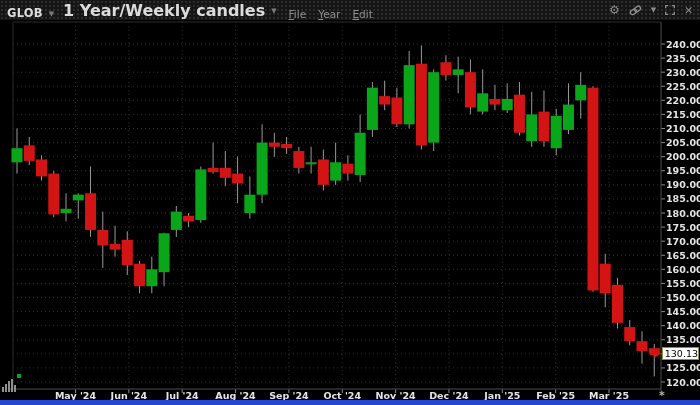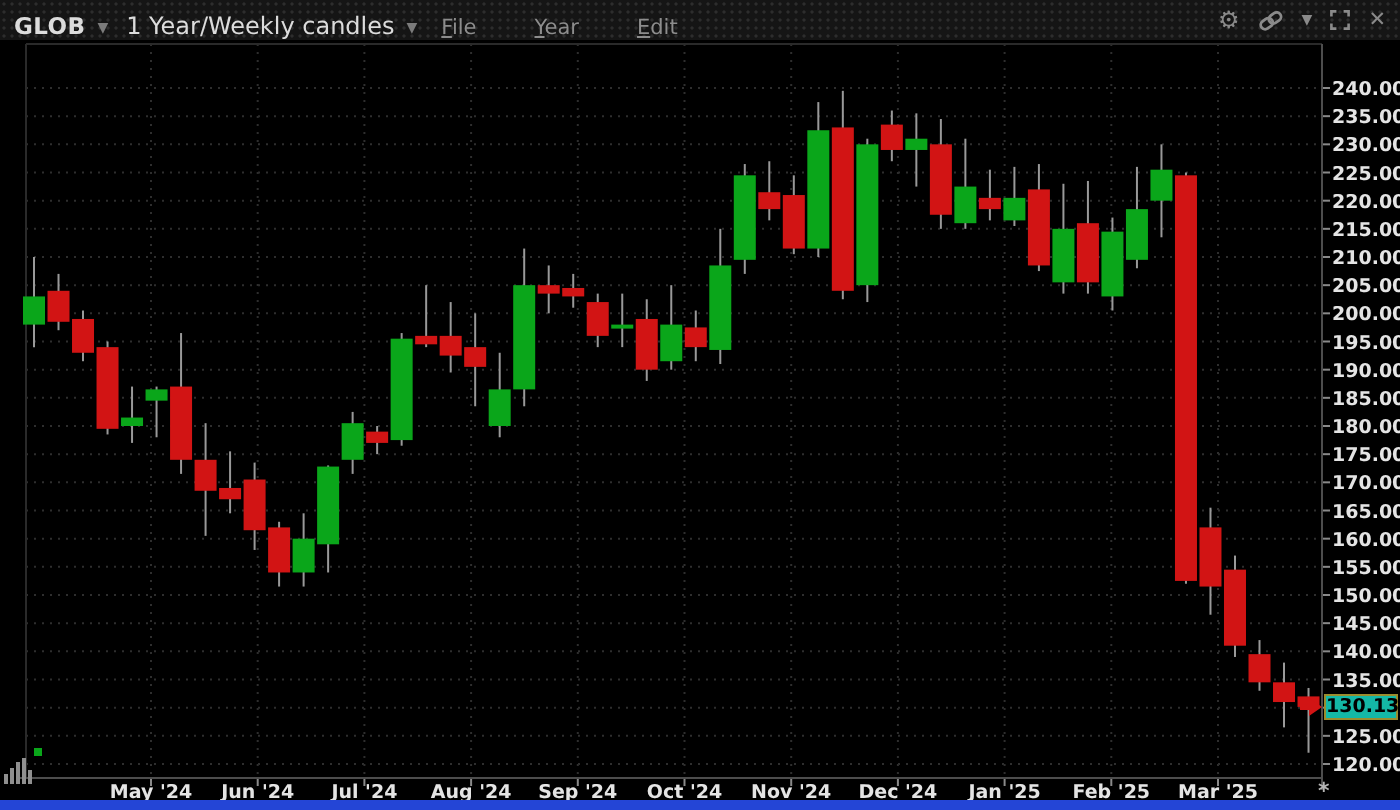--- a/index.html
+++ b/index.html
@@ -5,40 +5,40 @@
   html,body{margin:0;padding:0}
   body{width:700px;height:405px;background:#000;overflow:hidden;position:relative;
        font-family:"DejaVu Sans",sans-serif}
   .titlebar{position:absolute;left:0;top:0;width:700px;height:20px;
     background-color:#151515;
     background-image:radial-gradient(#2d2d2d 0.7px, transparent 0.9px);
     background-size:4px 4px;
     display:flex;align-items:flex-end;z-index:5}
   .selector{display:flex;align-items:center;cursor:default}
   .sym{color:#dcdcdc;font-weight:bold;font-size:11.5px;margin-left:7px;letter-spacing:0.2px}
-  .tf{color:#dcdcdc;font-weight:normal;font-size:12px;margin-left:9px}
+  .tf{color:#dcdcdc;font-weight:bold;font-size:16px;margin-left:9px}
   .caret{color:#7b7b7b;font-size:7px;margin:1px 0 0 6px}
-  .menu{display:flex;gap:29px;margin-left:12px;margin-top:1px}
+  .menu{display:flex;gap:12px;margin-left:12px;margin-top:1px}
   .menu-item{color:#8d8d8d;font-size:10.5px;display:inline-block}
   .menu-item::first-letter{text-decoration:underline}
   .icons{position:absolute;right:7px;top:0;height:20px;display:flex;align-items:center;gap:9px}
   .ticon{color:#8a8a8a;display:flex;align-items:center}
   .gear{font-size:12px;line-height:12px}
   .close{font-size:10.5px;line-height:11px}
   .caret2{font-size:7px}
   #chart-svg{position:absolute;left:0;top:0;z-index:1}
   .grid{stroke:#2e2e2e;stroke-width:1;stroke-dasharray:1 3}
   .spine-dim{stroke:#2a2a2a;stroke-width:1}
   .spine{stroke:#4d4d4d;stroke-width:1}
   .tick{stroke:#8a8a8a;stroke-width:1}
   .ylabel,.xlabel{fill:#e4e4e4;font-family:"DejaVu Sans",sans-serif;
     font-size:9.5px;font-weight:bold}
   .price-tag{position:absolute;left:662px;top:347px;width:37px;height:13px;z-index:4;
-    background:#14b8a6;border:1px solid #9a8d2e;box-sizing:border-box;
-    color:#000;font-size:9.5px;font-weight:bold;text-align:left;line-height:11px}
+    background:#ffffff;border:1px solid #9a8d2e;box-sizing:border-box;
+    color:#000;font-size:9.5px;font-weight:normal;text-align:right;line-height:11px}
   .vol-icon{position:absolute;left:2px;top:377px;z-index:3;cursor:pointer}
   .green-dot{position:absolute;left:17px;top:374px;width:4px;height:4px;background:#0aa61a;z-index:3}
   .asterisk{position:absolute;left:659px;top:389px;color:#b5b5b5;font-size:11px;
     font-weight:bold;z-index:3}
   .bottom-bar{position:absolute;left:0;top:400px;width:700px;height:5px;background:#2445d6;z-index:6}
 </style>
 </head>
 <body>
 
 <div class="titlebar">

